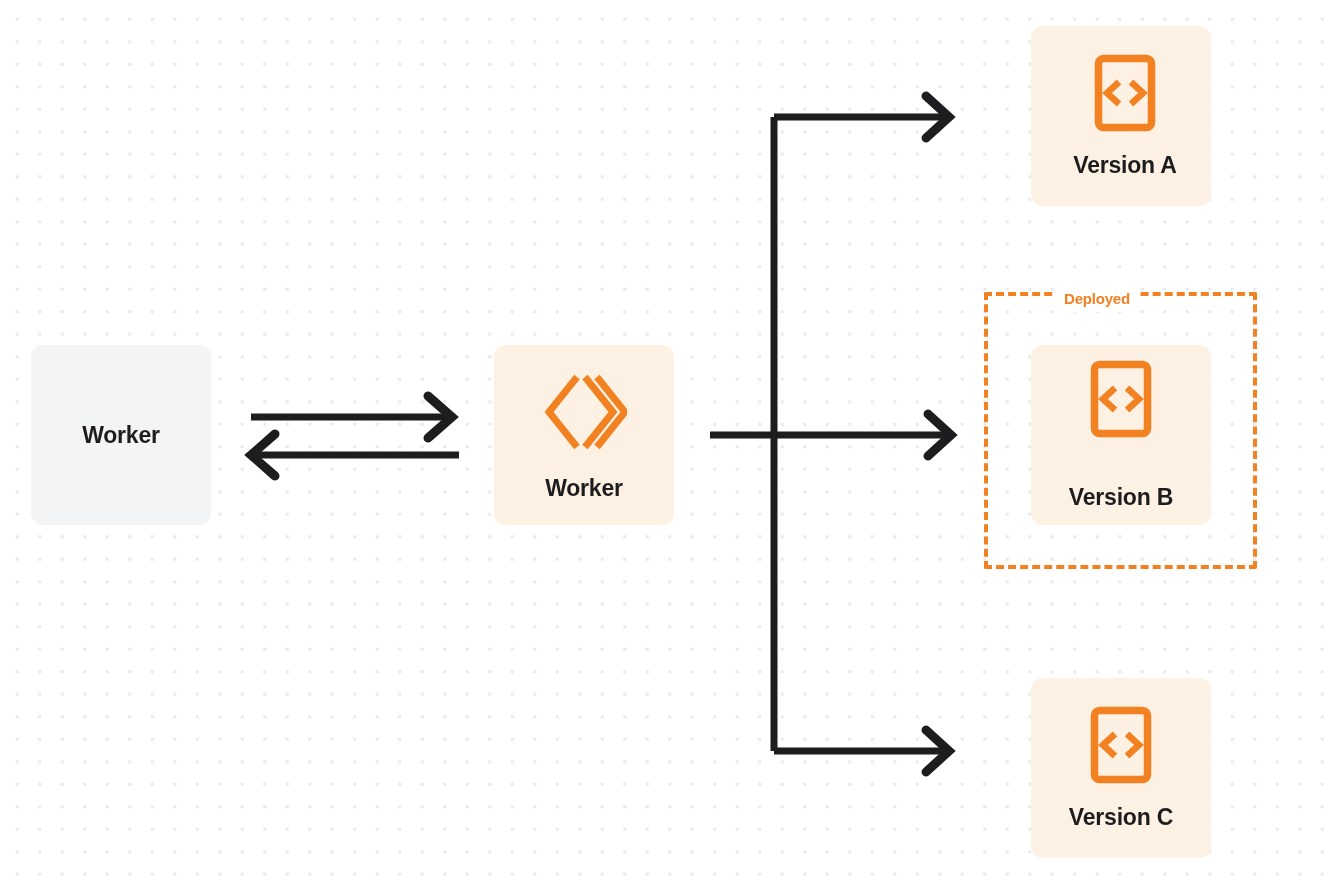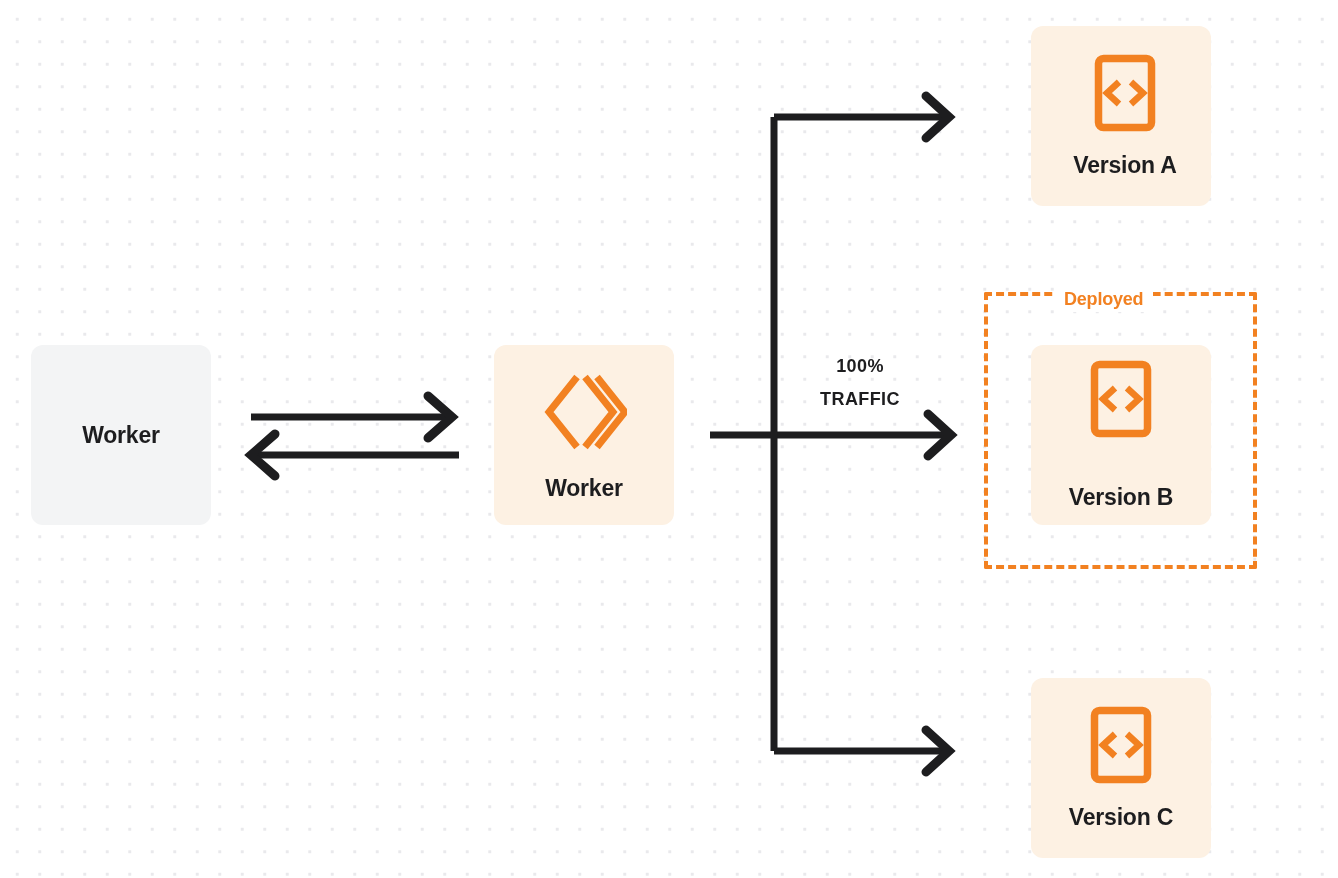--- a/index.html
+++ b/index.html
@@ -82,21 +82,21 @@
     border: 4px dashed #f28121;
     border-radius: 2px;
   }
   #deployed-label {
     position: absolute;
     left: 1054px;
     top: 286px;
     padding: 0 10px;
     background: #ffffff;
     color: #f28121;
-    font-size: 18px;
+    font-size: 15px;
     font-weight: bold;
     line-height: 26px;
     letter-spacing: -0.2px;
     white-space: nowrap;
   }
 
   
   #traffic-label {
     position: absolute;
     left: 790px;
@@ -143,24 +143,20 @@
       <polyline points="275,434 251,455 275,476"></polyline>
       <polyline points="928,414 951,435 928,456"></polyline>
       <polyline points="926,96 949,117 926,138"></polyline>
       <polyline points="926,730 949,751 926,772"></polyline>
     </g>
   </svg>
 
   <div id="deployed-group"></div>
   <div id="deployed-label">Deployed</div>
 
-  <div id="traffic-label">
-    <div>100%</div>
-    <div>TRAFFIC</div>
-  </div>
 
   <div class="node" id="node-client">
     <div class="node-label">Worker</div>
   </div>
 
   <div class="node" id="node-worker">
     <span>
       <svg width="86" height="86" viewBox="0 0 86 86" xmlns="http://www.w3.org/2000/svg">
         <g fill="none" stroke="#f28121" stroke-width="7" stroke-linecap="butt" stroke-linejoin="miter">
           <polyline points="36,8 8,43 36,78"></polyline>

